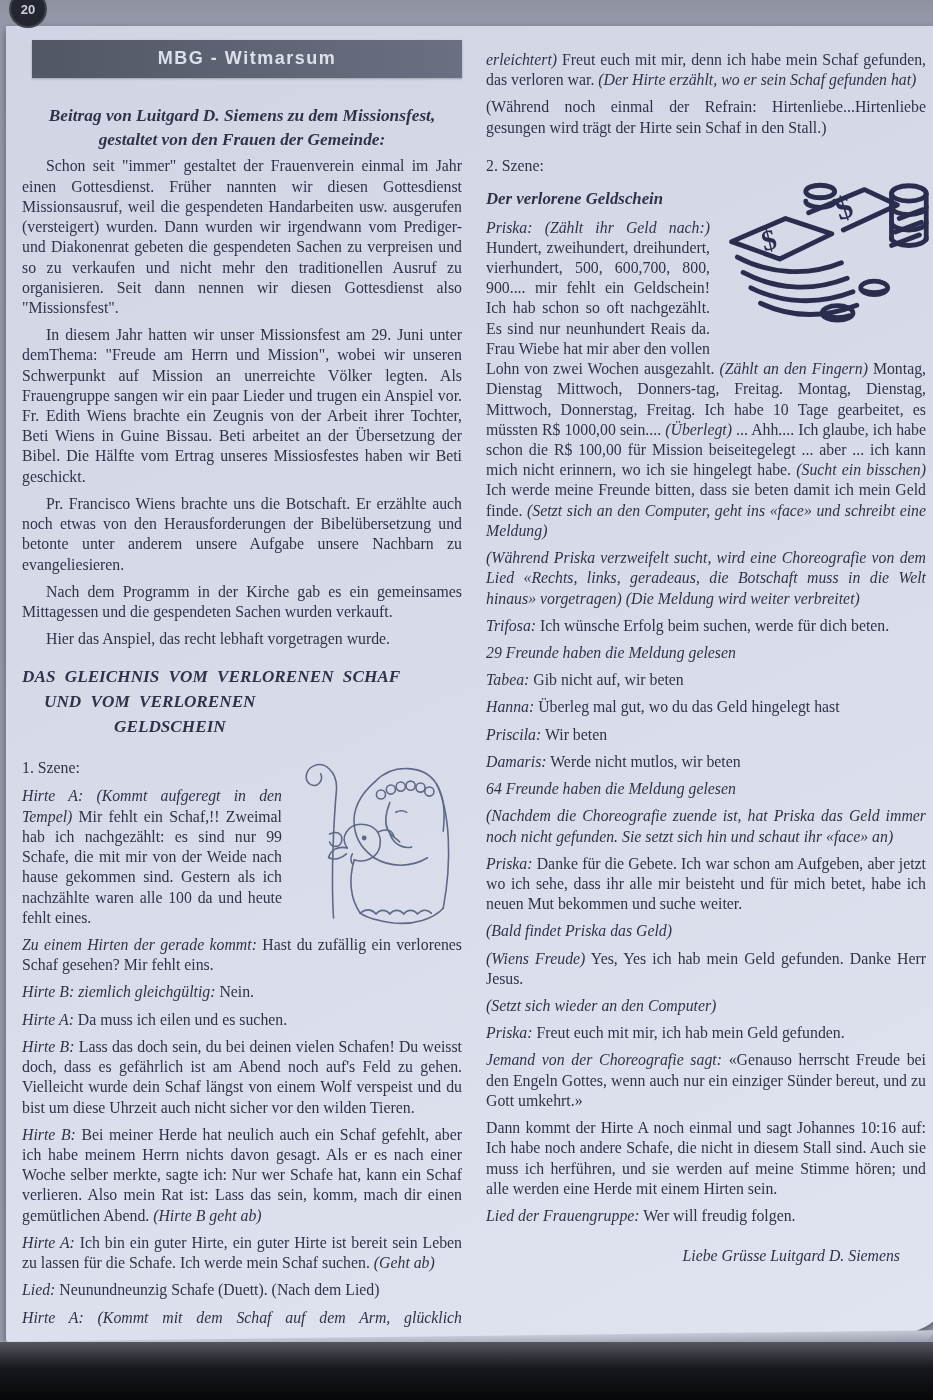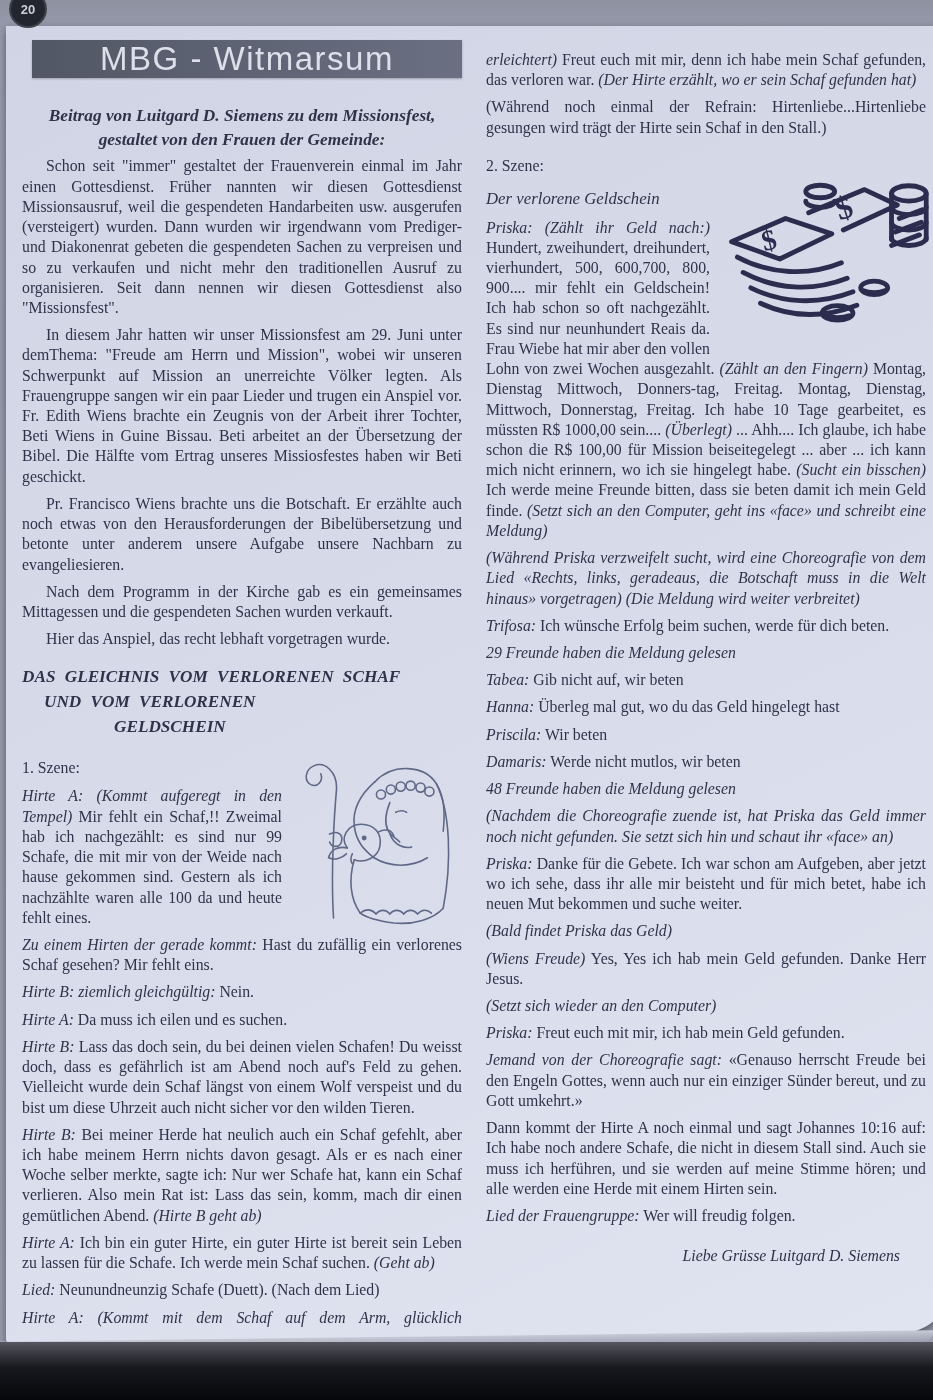--- a/index.html
+++ b/index.html
@@ -19,32 +19,32 @@
          background:#23262e;border:2px solid #40434e;color:#cdd0da;z-index:5;
          display:flex;align-items:center;justify-content:center;
          font:bold 13px "Liberation Sans",sans-serif;}
   .content{position:absolute;left:16px;top:8px;display:flex;gap:24px;}
   .col{width:440px;font-size:15.8px;line-height:1.28;color:#2e3349;
        text-align:justify;}
   .col.right{padding-top:16px;}
   .banner{height:38px;margin:6px 0 26px 10px;display:flex;align-items:center;justify-content:center;
        background:linear-gradient(90deg,#515764,#5f6575 55%,#6a7081);
        box-shadow:0 1px 2px rgba(0,0,0,.25);}
-  .banner span{font-family:"Liberation Sans",sans-serif;font-weight:400;font-size:33px;
+  .banner span{font-family:"Liberation Sans",sans-serif;font-weight:700;font-size:18px;
        letter-spacing:1.5px;color:#dce0ea;}
   .blk{margin:0 0 7px;}
   .indent{text-indent:24px;}
   .it{font-style:italic;}
   .heading-center{font-weight:bold;font-style:italic;text-align:center;white-space:pre-line;
        font-size:17.3px;line-height:1.4;margin:6px 0 4px;}
   .heading-lines{font-weight:bold;font-style:italic;font-size:17.2px;line-height:1.45;
        word-spacing:5px;margin:16px 0 10px;}
   .hline-1{padding-left:22px;}
   .hline-2{padding-left:92px;}
-  .heading-sub{font-weight:normal;font-style:italic;font-size:16.8px;margin:12px 0 8px;}
+  .heading-sub{font-weight:bold;font-style:italic;font-size:16.8px;margin:12px 0 8px;}
   .scene-label{margin:18px 0 8px;}
   .jlast{text-align-last:justify;}
   .signature{text-align:right;font-style:italic;padding-right:26px;margin-top:20px;}
   .img-float{float:right;margin:0 0 4px 12px;}
   .img-float.money{margin:-6px -6px 4px 10px;}
   svg{display:block;}
 </style>
 </head>
 <body>
 
@@ -140,21 +140,21 @@
 </div>
           <div class="blk heading-sub">Der verlorene Geldschein</div>
           <div class="blk para"><span class="it">Priska: (Zählt ihr Geld nach:)</span><span> Hundert, zweihundert, dreihundert, vierhundert, 500, 600,700, 800, 900.... mir fehlt ein Geldschein! Ich hab schon so oft nachgezählt. Es sind nur neunhundert Reais da. Frau Wiebe hat mir aber den vollen Lohn von zwei Wochen ausgezahlt. </span><span class="it">(Zählt an den Fingern)</span><span> Montag, Dienstag Mittwoch, Donners-tag, Freitag. Montag, Dienstag, Mittwoch, Donnerstag, Freitag. Ich habe 10 Tage gearbeitet, es müssten R$ 1000,00 sein.... </span><span class="it">(Überlegt)</span><span> ... Ahh.... Ich glaube, ich habe schon die R$ 100,00 für Mission beiseitegelegt ... aber ... ich kann mich nicht erinnern, wo ich sie hingelegt habe. </span><span class="it">(Sucht ein bisschen)</span><span> Ich werde meine Freunde bitten, dass sie beten damit ich mein Geld finde. </span><span class="it">(Setzt sich an den Computer, geht ins «face» und schreibt eine Meldung)</span></div>
           <div class="blk para"><span class="it">(Während Priska verzweifelt sucht, wird eine Choreografie von dem Lied «Rechts, links, geradeaus,  die Botschaft muss in die Welt hinaus» vorgetragen) (Die Meldung wird weiter verbreitet)</span></div>
           <div class="blk para"><span class="it">Trifosa:</span><span> Ich wünsche Erfolg beim suchen, werde für dich beten.</span></div>
           <div class="blk para"><span class="it">29 Freunde haben die Meldung gelesen</span></div>
           <div class="blk para"><span class="it">Tabea:</span><span> Gib nicht auf, wir beten</span></div>
           <div class="blk para"><span class="it">Hanna:</span><span> Überleg mal gut, wo du das Geld hingelegt hast</span></div>
           <div class="blk para"><span class="it">Priscila:</span><span> Wir beten</span></div>
           <div class="blk para"><span class="it">Damaris:</span><span> Werde nicht mutlos, wir beten</span></div>
-          <div class="blk para"><span class="it">48 Freunde haben die Meldung gelesen</span></div>
+          <div class="blk para"><span class="it">64 Freunde haben die Meldung gelesen</span></div>
           <div class="blk para"><span class="it">(Nachdem die Choreografie zuende ist, hat Priska das Geld immer noch nicht gefunden. Sie setzt sich hin und schaut ihr «face» an)</span></div>
           <div class="blk para"><span class="it">Priska:</span><span> Danke für die Gebete. Ich war schon am Aufgeben, aber jetzt wo ich sehe, dass ihr alle mir beisteht und für mich betet, habe ich neuen Mut bekommen und suche weiter.</span></div>
           <div class="blk para"><span class="it"> (Bald findet Priska das Geld)</span></div>
           <div class="blk para"><span class="it">(Wiens Freude)</span><span> Yes, Yes ich hab mein Geld gefunden. Danke Herr Jesus.</span></div>
           <div class="blk para"><span class="it">(Setzt sich wieder an den Computer)</span></div>
           <div class="blk para"><span class="it">Priska:</span><span> Freut euch mit mir, ich hab mein Geld gefunden.</span></div>
           <div class="blk para"><span class="it">Jemand von der Choreografie sagt:</span><span> «Genauso herrscht Freude bei den Engeln Gottes, wenn auch nur ein einziger Sünder bereut, und zu Gott umkehrt.»</span></div>
           <div class="blk para"><span>Dann kommt der Hirte A noch einmal und sagt Johannes 10:16 auf: Ich habe noch andere Schafe, die nicht in diesem Stall sind. Auch sie muss ich herführen, und sie werden auf meine Stimme hören; und alle werden eine Herde mit einem Hirten sein.</span></div>
           <div class="blk para"><span class="it">Lied der Frauengruppe:</span><span> Wer will freudig folgen.</span></div>
           <div class="blk para signature"><span class="it">Liebe Grüsse Luitgard D. Siemens</span></div>

